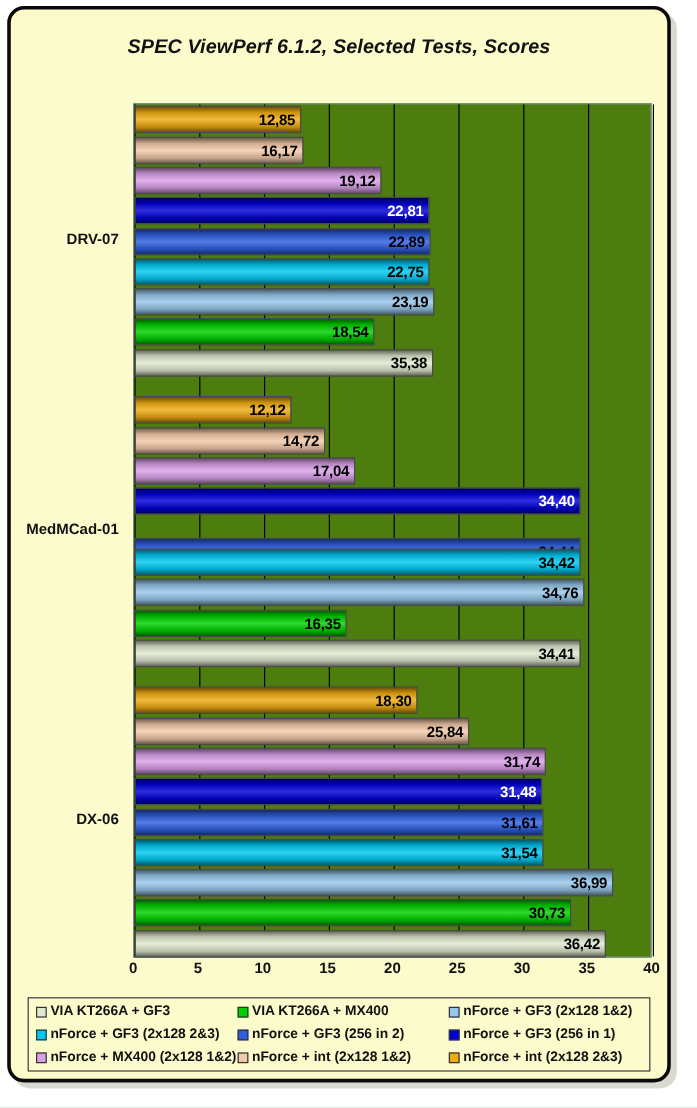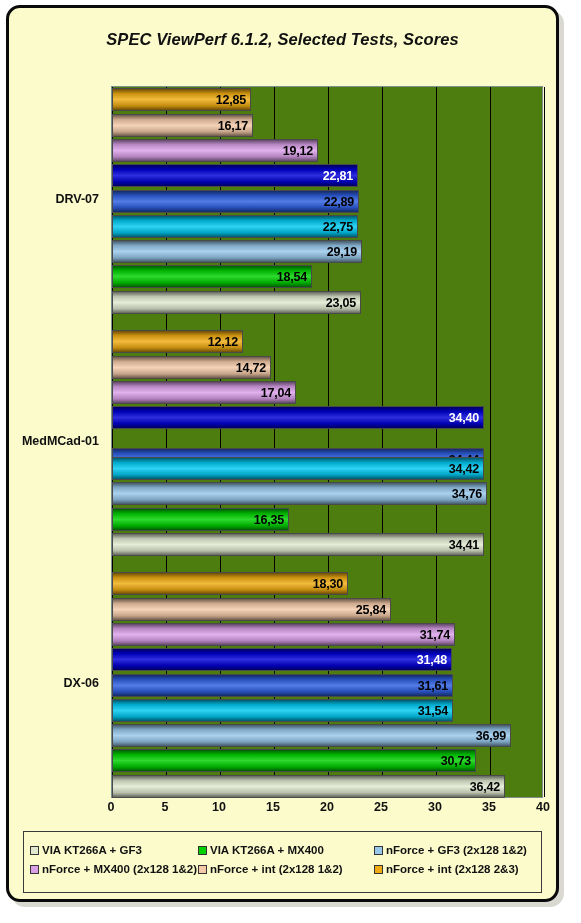--- a/index.html
+++ b/index.html
@@ -55,21 +55,21 @@
     position:absolute;top:0;transform:translateX(-50%);
     font-size:12.5px;font-weight:bold;color:#111;
   }
 
   
   .legend{
     position:absolute;left:14px;top:823px;width:519px;height:62px;
     background:#fbfbcc;border:1px solid #3b3b3b;box-sizing:border-box;
     padding:5px 6px 0 6px;
   }
-  .lgrow{display:flex;height:19px;align-items:flex-end;}
+  .lgrow{display:flex;height:19px;align-items:flex-start;}
   .lgitem{display:flex;align-items:center;font-size:11.5px;font-weight:bold;color:#111;white-space:nowrap;}
   .lgitem .sw{
     width:9px;height:9px;border:1px solid #333;margin-right:3px;flex:0 0 auto;
     box-sizing:border-box;
   }
   .c0{width:168px;}
   .c1{width:176px;}
   .c2{width:auto;}
 </style>
 </head>
@@ -122,31 +122,31 @@
               <span class="lbl">22,89</span>
             </div>
           </div>
           <div class="barrow" style="top: 128px; left: 0px; width: 432px;">
             <div class="bar" title="nForce + GF3 (2x128 2&amp;3): 22.75" style="width: 246px; background: linear-gradient(rgb(0, 90, 108) 0%, rgb(0, 170, 204) 22%, rgb(46, 210, 243) 50%, rgb(0, 164, 197) 80%, rgb(0, 90, 108) 100%);">
               <span class="lbl">22,75</span>
             </div>
           </div>
           <div class="barrow" style="top: 153px; left: 0px; width: 432px;">
             <div class="bar" title="nForce + GF3 (2x128 1&amp;2): 23.19" style="width: 250px; background: linear-gradient(rgb(68, 90, 105) 0%, rgb(128, 169, 199) 22%, rgb(170, 209, 238) 50%, rgb(124, 163, 192) 80%, rgb(68, 90, 105) 100%);">
-              <span class="lbl">29,19</span>
+              <span class="lbl">23,19</span>
             </div>
           </div>
           <div class="barrow" style="top: 178px; left: 0px; width: 432px;">
             <div class="bar" title="VIA KT266A + MX400: 18.54" style="width: 200px; background: linear-gradient(rgb(0, 94, 0) 0%, rgb(0, 178, 0) 22%, rgb(46, 217, 46) 50%, rgb(0, 171, 0) 80%, rgb(0, 94, 0) 100%);">
               <span class="lbl">18,54</span>
             </div>
           </div>
           <div class="barrow" style="top: 204px; left: 0px; width: 432px;">
             <div class="bar" title="VIA KT266A + GF3: 23.05" style="width: 249px; background: linear-gradient(rgb(100, 104, 93) 0%, rgb(190, 197, 176) 22%, rgb(229, 236, 216) 50%, rgb(183, 190, 170) 80%, rgb(100, 104, 93) 100%);">
-              <span class="lbl">23,05</span>
+              <span class="lbl">35,38</span>
             </div>
           </div>
           <div class="barrow" style="top: 243px; left: 0px; width: 432px;">
             <div class="bar" title="nForce + int (2x128 2&amp;3): 12.12" style="width: 131px; background: linear-gradient(rgb(108, 77, 8) 0%, rgb(203, 146, 15) 22%, rgb(242, 187, 61) 50%, rgb(196, 141, 15) 80%, rgb(108, 77, 8) 100%);">
               <span class="lbl">12,12</span>
             </div>
           </div>
           <div class="barrow" style="top: 269px; left: 0px; width: 432px;">
             <div class="bar" title="nForce + int (2x128 1&amp;2): 14.72" style="width: 159px; background: linear-gradient(rgb(109, 90, 76) 0%, rgb(207, 171, 143) 22%, rgb(245, 211, 184) 50%, rgb(199, 165, 138) 80%, rgb(109, 90, 76) 100%);">
               <span class="lbl">14,72</span>
@@ -257,20 +257,34 @@
             <span class="sw" style="background: rgb(0, 209, 0);"></span>
             <span>VIA KT266A + MX400</span>
           </div>
           <div class="lgitem c2">
             <span class="sw" style="background: rgb(151, 199, 234);"></span>
             <span>nForce + GF3 (2x128 1&amp;2)</span>
           </div>
         </div>
         <div class="lgrow">
           <div class="lgitem c0">
+            <span class="sw" style="background: rgb(0, 200, 240);"></span>
+            <span>nForce + GF3 (2x128 2&amp;3)</span>
+          </div>
+          <div class="lgitem c1">
+            <span class="sw" style="background: rgb(47, 95, 224);"></span>
+            <span>nForce + GF3 (256 in 2)</span>
+          </div>
+          <div class="lgitem c2">
+            <span class="sw" style="background: rgb(0, 0, 216);"></span>
+            <span>nForce + GF3 (256 in 1)</span>
+          </div>
+        </div>
+        <div class="lgrow">
+          <div class="lgitem c0">
             <span class="sw" style="background: rgb(217, 160, 232);"></span>
             <span>nForce + MX400 (2x128 1&amp;2)</span>
           </div>
           <div class="lgitem c1">
             <span class="sw" style="background: rgb(243, 201, 168);"></span>
             <span>nForce + int (2x128 1&amp;2)</span>
           </div>
           <div class="lgitem c2">
             <span class="sw" style="background: rgb(239, 172, 18);"></span>
             <span>nForce + int (2x128 2&amp;3)</span>

